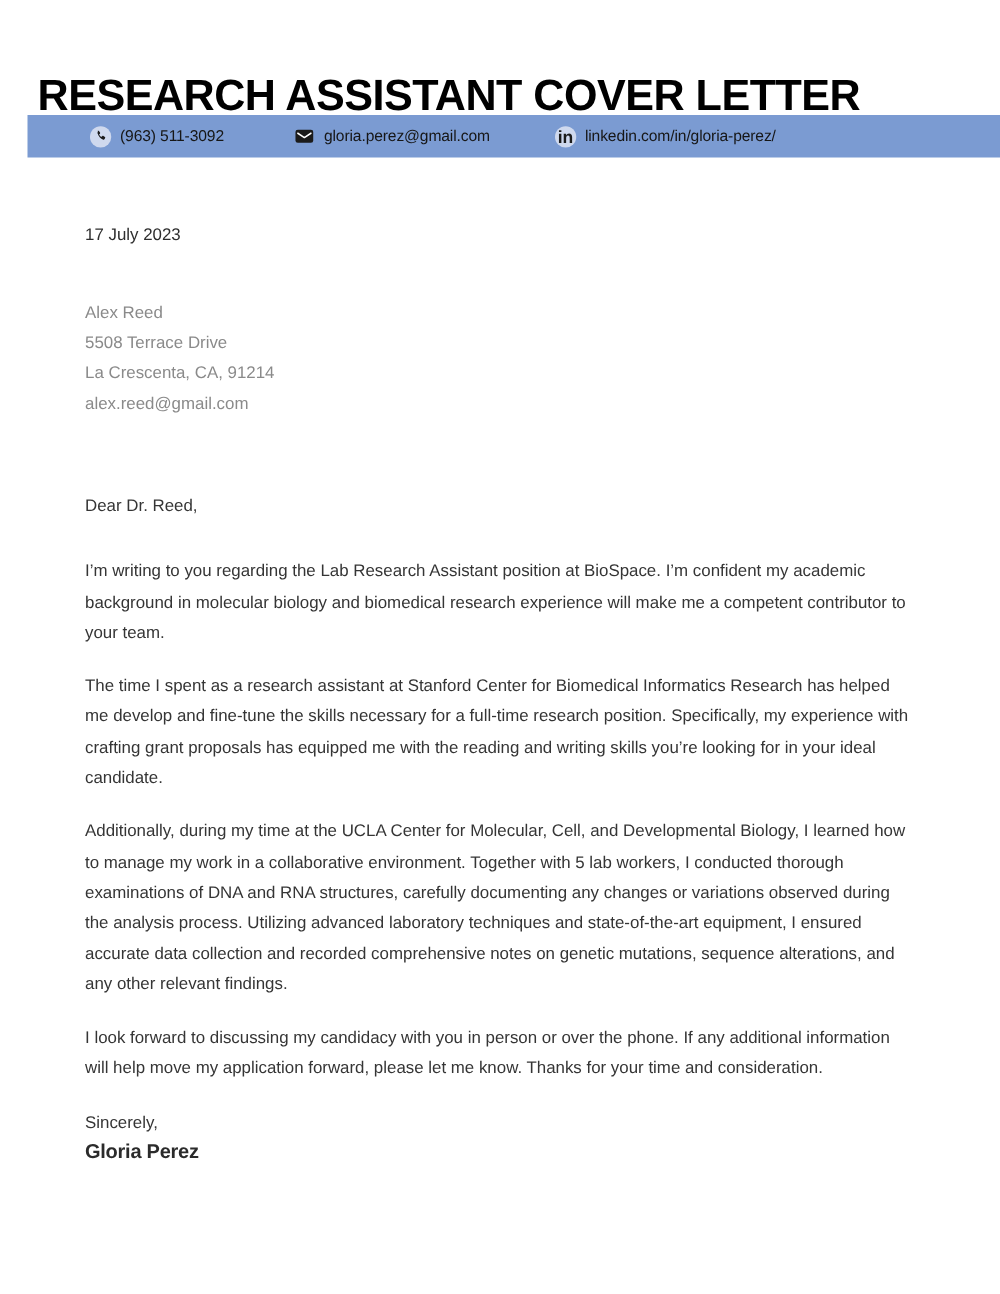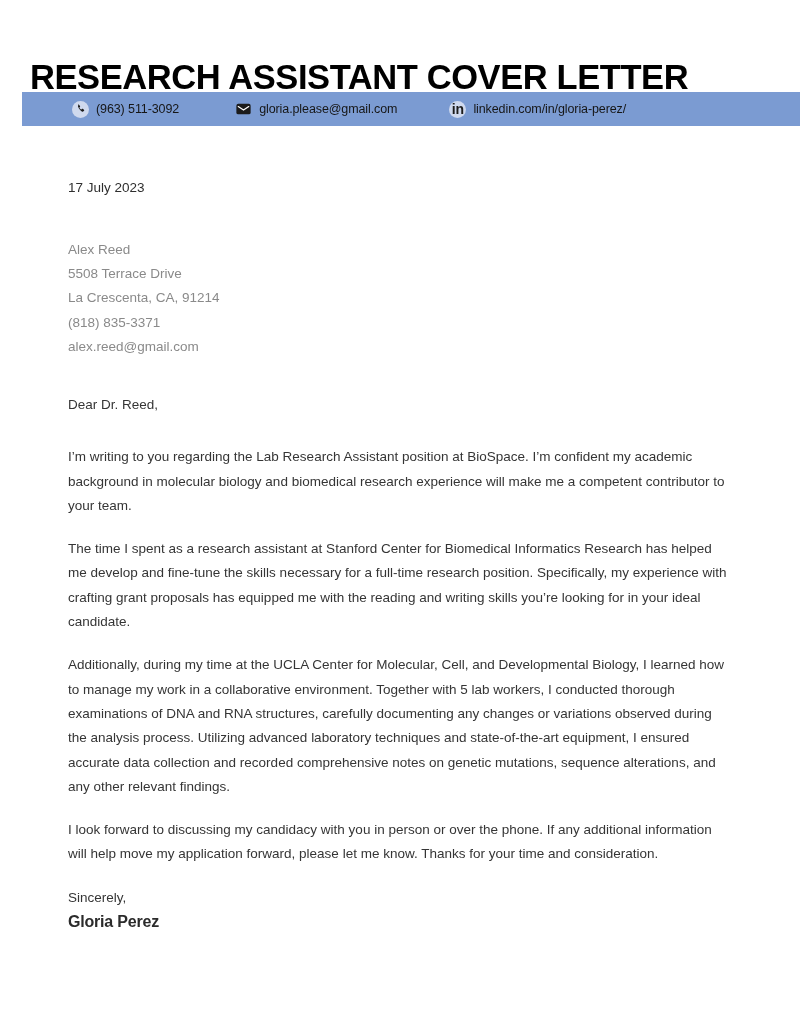--- a/index.html
+++ b/index.html
@@ -158,37 +158,36 @@
       <span class="contact-text">(963) 511-3092</span>
     </div>
 
     <div class="contact-item email">
       <span class="envelope-icon">
         <svg width="15" height="12" viewBox="0 0 20 15" aria-hidden="true">
           <rect x="0.5" y="0.5" width="19" height="14" rx="2.5" fill="#1b1b1b"></rect>
           <path d="M3 4.3l7 4.6 7-4.6" fill="none" stroke="#ffffff" stroke-width="1.6" stroke-linecap="round" stroke-linejoin="round"></path>
         </svg>
       </span>
-      <span class="contact-text">gloria.please@gmail.com</span>
+      <span class="contact-text">gloria.perez@gmail.com</span>
     </div>
 
     <div class="contact-item linkedin">
       <span class="icon-circle in-badge">in</span>
       <span class="contact-text">linkedin.com/in/gloria-perez/</span>
     </div>
 
   </div>
 
   <div class="date">17 July 2023</div>
 
   <div class="recipient">
     <div>Alex Reed</div>
     <div>5508 Terrace Drive</div>
     <div>La Crescenta, CA, 91214</div>
-    <div>(818) 835-3371</div>
     <div>alex.reed@gmail.com</div>
   </div>
 
   <div class="letter-body">
     <p class="salutation">Dear Dr. Reed,</p>
     <p>I’m writing to you regarding the Lab Research Assistant position at BioSpace. I’m confident my academic background in molecular biology and biomedical research experience will make me a competent contributor to your team.</p>
     <p>The time I spent as a research assistant at Stanford Center for Biomedical Informatics Research has helped me develop and fine-tune the skills necessary for a full-time research position. Specifically, my experience with crafting grant proposals has equipped me with the reading and writing skills you’re looking for in your ideal candidate.</p>
     <p>Additionally, during my time at the UCLA Center for Molecular, Cell, and Developmental Biology, I learned how to manage my work in a collaborative environment. Together with 5 lab workers, I conducted thorough examinations of DNA and RNA structures, carefully documenting any changes or variations observed during the analysis process. Utilizing advanced laboratory techniques and state-of-the-art equipment, I ensured accurate data collection and recorded comprehensive notes on genetic mutations, sequence alterations, and any other relevant findings.</p>
     <p>I look forward to discussing my candidacy with you in person or over the phone. If any additional information will help move my application forward, please let me know. Thanks for your time and consideration.</p>
     <p class="closing">Sincerely,</p>

